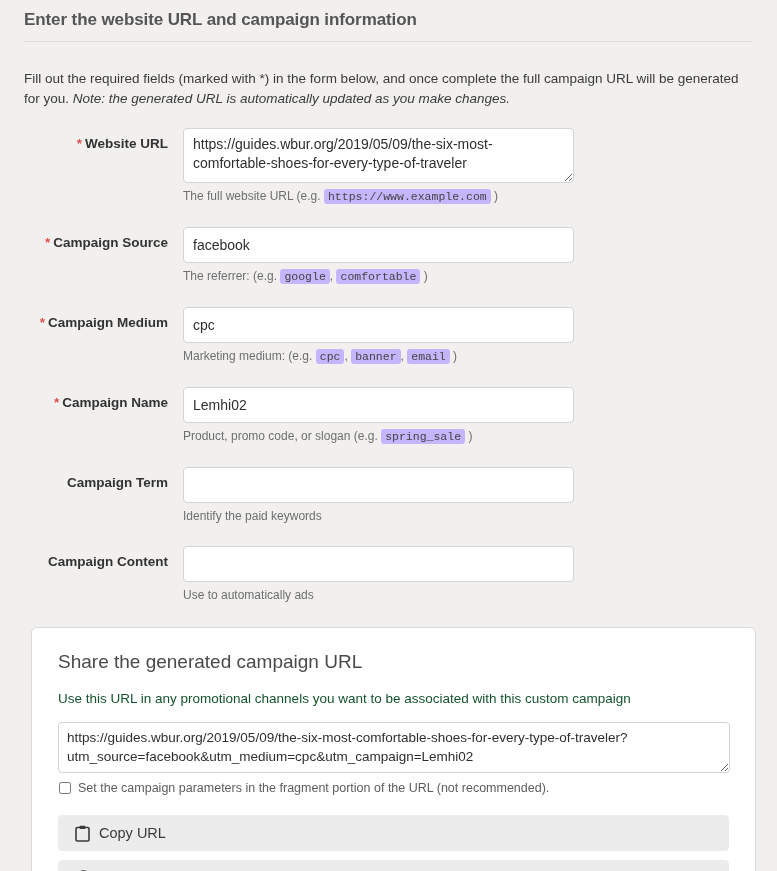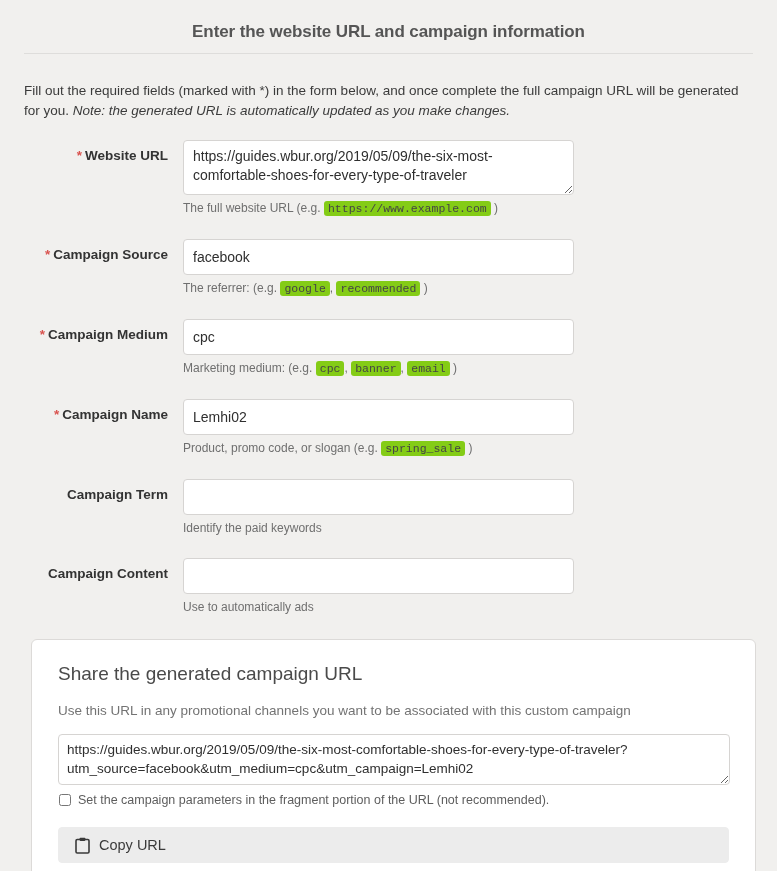--- a/index.html
+++ b/index.html
@@ -10,22 +10,21 @@
     width: 777px;
     height: 871px;
     background: #f1f0ee;
     font-family: "Liberation Sans", sans-serif;
     color: #333333;
     overflow: hidden;
   }
 
   
   .page-head {
-    padding: 22px 24px 0 24px;
-    text-align: center;
+    padding: 10px 24px 0 24px;
   }
   .page-title {
     font-size: 17px;
     font-weight: bold;
     color: #555555;
     letter-spacing: -0.1px;
     margin: 0 0 11px 0;
     line-height: 20px;
   }
   .head-rule {
@@ -101,21 +100,21 @@
   .help {
     font-size: 12px;
     color: #6f6f6f;
     line-height: 16px;
     margin-top: 5px;
     margin-bottom: 14px;
   }
   code.chip {
     font-family: "Liberation Mono", monospace;
     font-size: 11.5px;
-    background: #84cc16;
+    background: #c4b5fd;
     color: #444444;
     padding: 1px 4px;
     border-radius: 3px;
   }
 
   
   .row-url .field-label { padding-top: 7px; }
   .row-std .field-label { padding-top: 7px; }
 
   
@@ -130,21 +129,21 @@
   }
   .share-title {
     font-size: 19px;
     font-weight: normal;
     color: #4a4a4a;
     margin: 0 0 16px 0;
     line-height: 24px;
   }
   .share-sub {
     font-size: 13.5px;
-    color: #737373;
+    color: #14532d;
     margin: 0 0 14px 0;
     line-height: 18px;
   }
   .generated-url {
     display: block;
     box-sizing: border-box;
     width: 672px;
     height: 51px;
     border: 1px solid #d6d4d2;
     border-radius: 4px;
@@ -228,21 +227,21 @@
 
   <div class="field-row row-std">
     <div class="field-label">
       <span class="req">*</span><span>Campaign Source</span>
     </div>
     <div class="field-control">
       <input class="text-input" type="text" value="facebook" style="">
       <div class="help">
         <span>The referrer: (e.g.</span>
         <code class="chip">google</code><span>,</span>
-        <code class="chip">recommended</code>
+        <code class="chip">comfortable</code>
         <span>)</span>
       </div>
     </div>
   </div>
 
   <div class="field-row row-std">
     <div class="field-label">
       <span class="req">*</span><span>Campaign Medium</span>
     </div>
     <div class="field-control">

